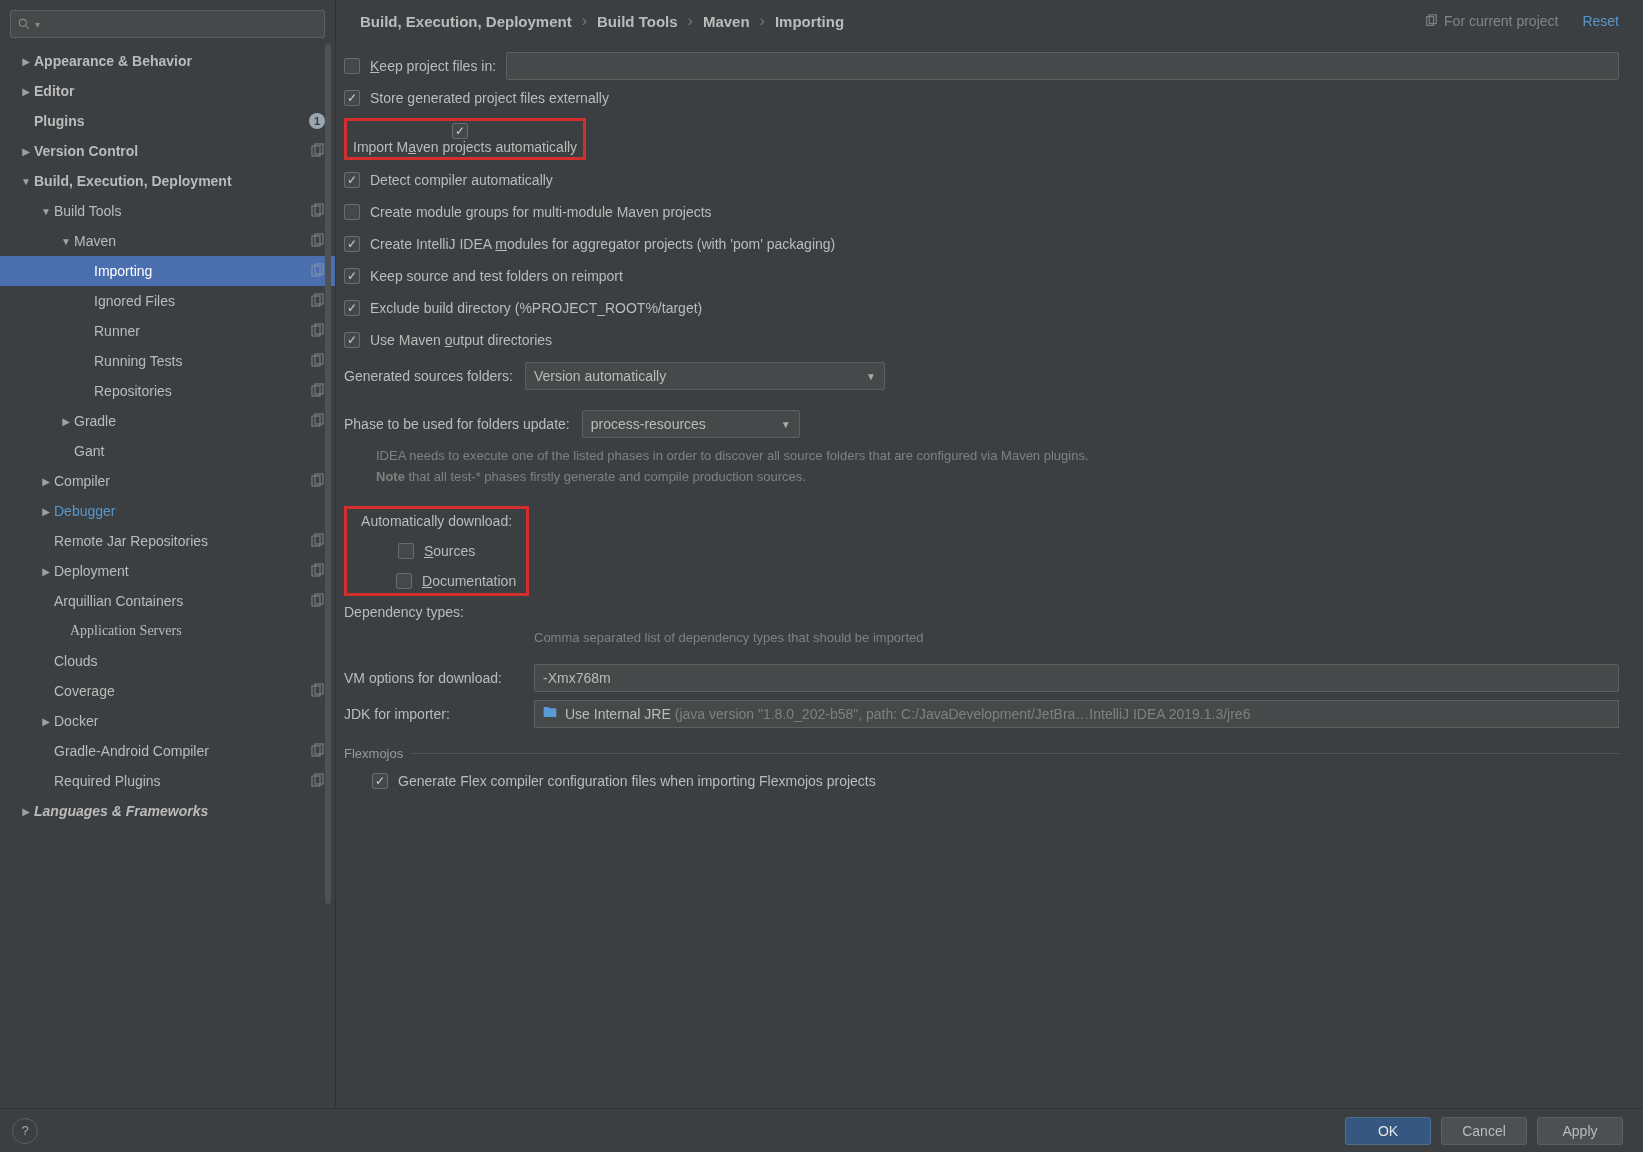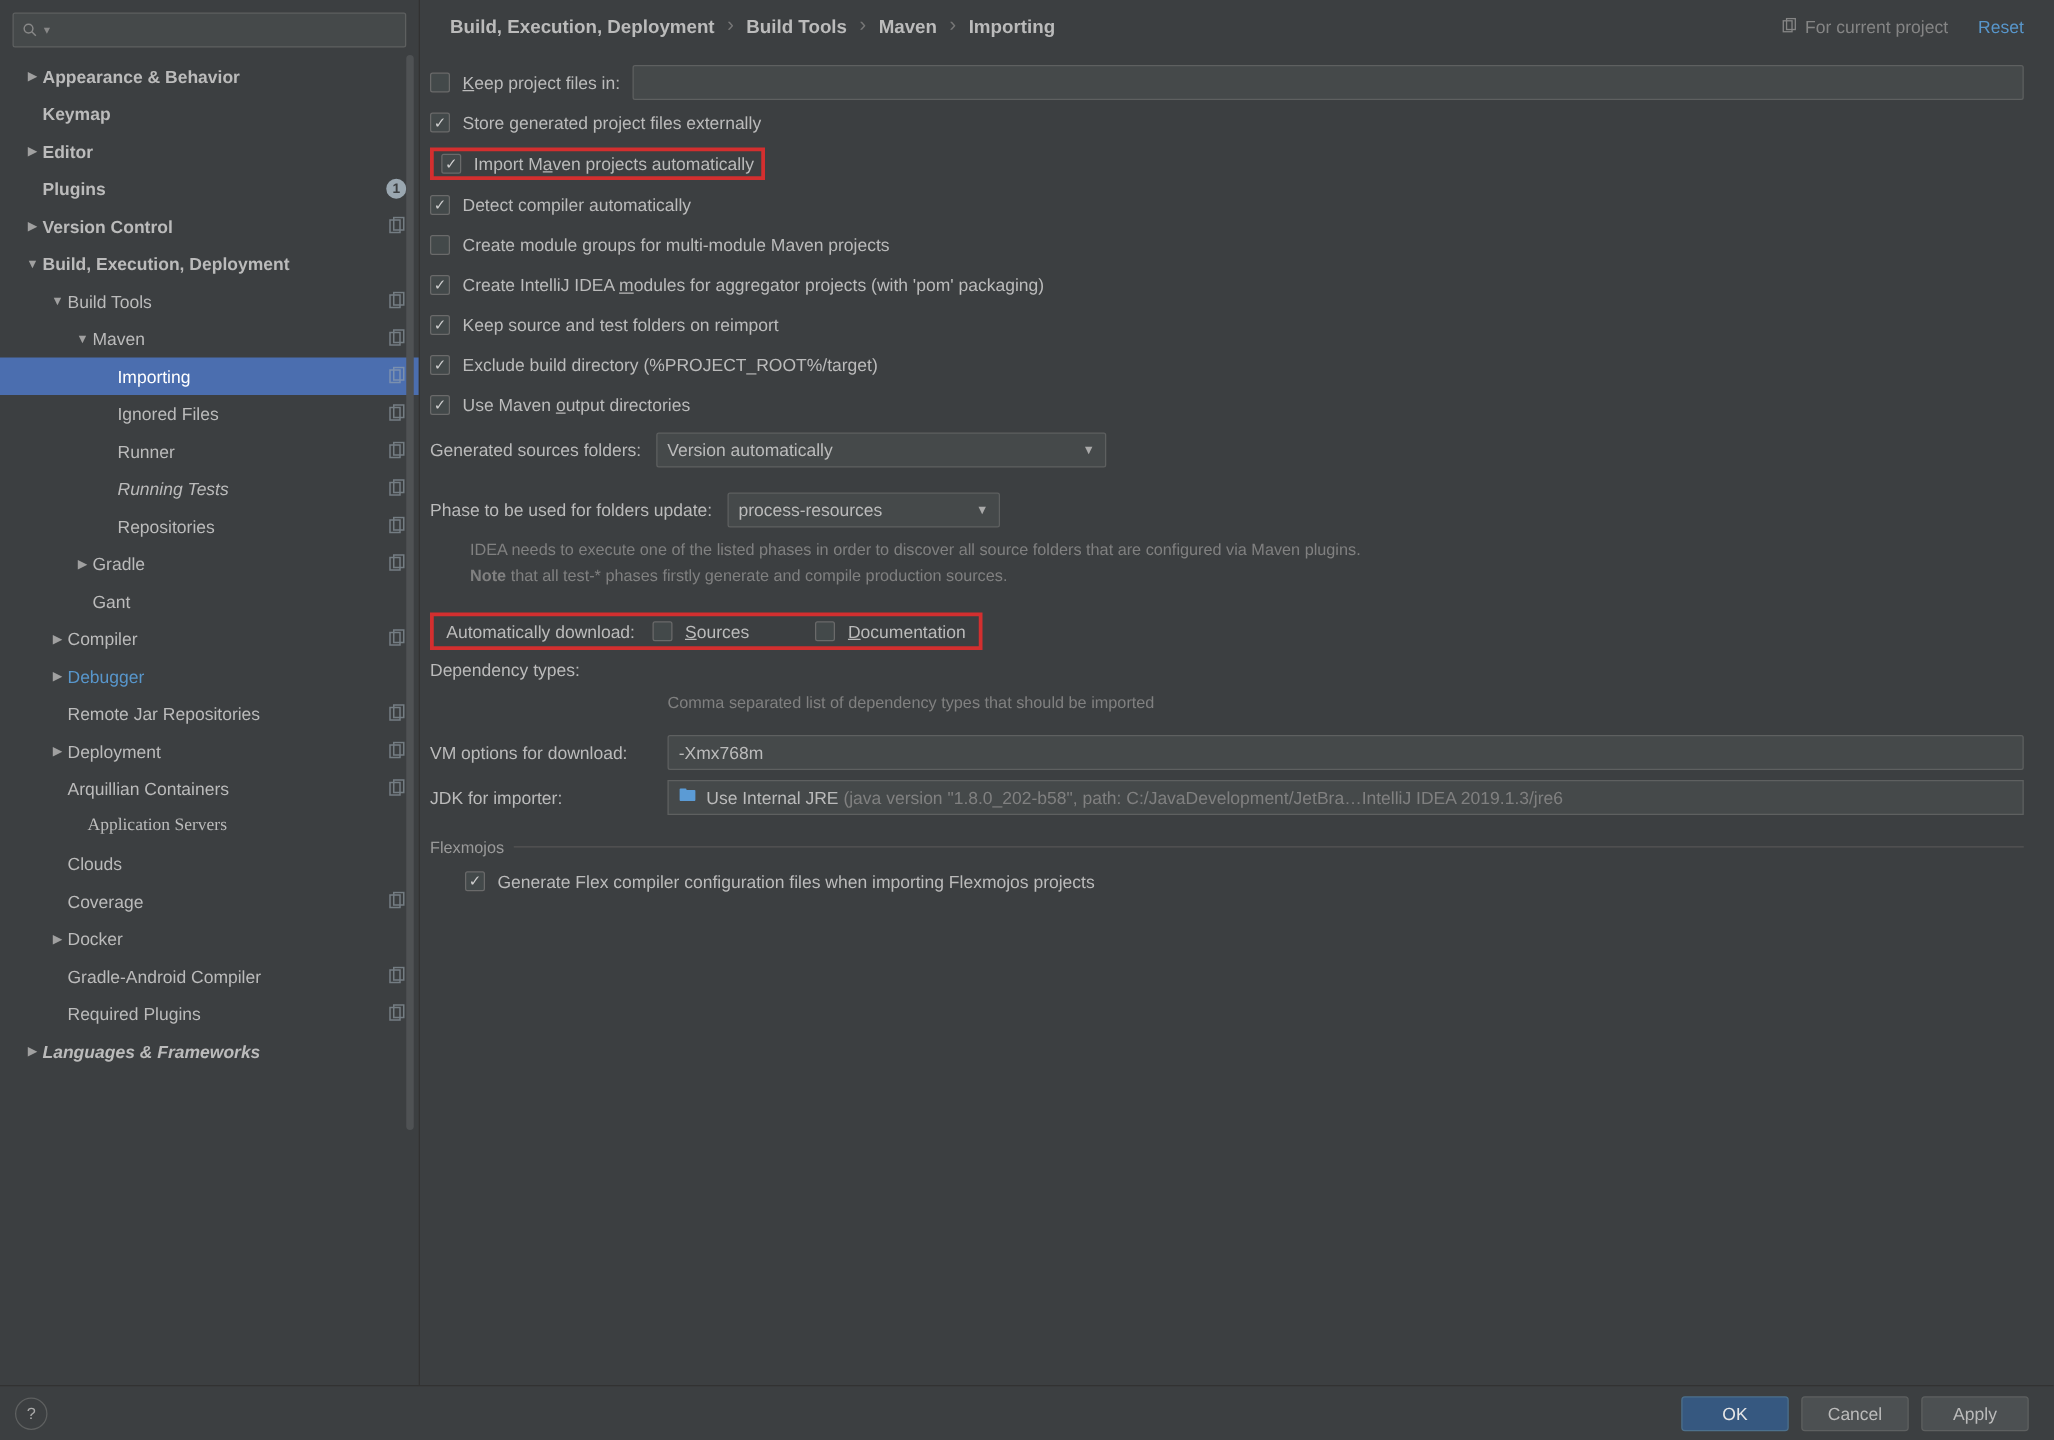--- a/index.html
+++ b/index.html
@@ -75,21 +75,21 @@
 .check.checked { background:#43494a; }
 .check.checked::after{ content:"✓"; color:#cfcfcf; font-size:12px; line-height:1;}
 .row-label { color:#bbb; font-size:14px; }
 .row-label .ul { text-decoration: underline; }
 .field-input, .select {
   background:#45494a; border:1px solid #5e6060; color:#bbb;
   height:28px; padding:0 8px; font-size:14px; border-radius:2px;
 }
 .select { display:flex; align-items:center; justify-content:space-between; gap:12px; cursor:pointer;}
 .select .sel-arrow{ color:#aaa; font-size:10px;}
-.hbox{ border:3px solid #d32f2f; padding:2px 6px;}
+.hbox{ border:3px solid #d32f2f; padding:2px 6px;flex-direction:column;}
 .form-row{ display:flex; align-items:center; margin:8px 0; gap:12px;}
 .form-label{ width:178px; color:#bbb; font-size:14px; flex-shrink:0;}
 .help-text{ margin-left:32px; color:#808080; font-size:13px; line-height:1.6; max-width:880px;}
 .help-text .nb{ font-weight:bold;}
 .section-title{ color:#9a9a9a; font-size:13px; display:flex; align-items:center; gap:8px; margin:18px 0 6px 0;}
 .section-title .hr{ flex:1; height:1px; background:#555;}
 .wide-input{ flex:1; }
 .jdk-row{ display:flex; align-items:center; gap:8px; flex:1; background:#45494a; border:1px solid #5e6060; height:28px; padding:0 8px; color:#bbb; font-size:14px;}
 .jdk-row .folder-ico{ color:#5b9bd5;}
 .jdk-row .muted{ color:#808080;}
@@ -124,24 +124,20 @@
           </svg>
         <span style="font-size:10px;color:#888;">▾</span>
       </div>
     </div>
     <div class="tree" id="tree">
       <div class="tree-item" style="padding-left: 18px;">
           <span class="arrow">▶</span>
           <span class="label" style="font-weight: bold;">Appearance &amp; Behavior</span>
         </div>
         <div class="tree-item" style="padding-left: 18px;">
-          <span class="arrow blank">▶</span>
-          <span class="label" style="font-weight: bold;">Keymap</span>
-        </div>
-        <div class="tree-item" style="padding-left: 18px;">
           <span class="arrow">▶</span>
           <span class="label" style="font-weight: bold;">Editor</span>
         </div>
         <div class="tree-item" style="padding-left: 18px;">
           <span class="arrow blank">▶</span>
           <span class="label" style="font-weight: bold;">Plugins</span>
           <span class="badge">1</span>
         </div>
         <div class="tree-item" style="padding-left: 18px;">
           <span class="arrow">▶</span>
@@ -190,21 +186,21 @@
         <div class="tree-item" style="padding-left: 78px;">
           <span class="arrow blank">▶</span>
           <span class="label" style="font-weight: normal;">Runner</span>
           <span class="trailing"><svg viewBox="0 0 16 16" fill="none" stroke="#9aa7b0" stroke-width="1.2">
               <rect x="3" y="3" width="8" height="10"></rect>
               <rect x="6" y="1" width="8" height="10"></rect>
             </svg></span>
         </div>
         <div class="tree-item" style="padding-left: 78px;">
           <span class="arrow blank">▶</span>
-          <span class="label" style="font-weight: normal; font-style: italic;">Running Tests</span>
+          <span class="label" style="font-weight: normal;">Running Tests</span>
           <span class="trailing"><svg viewBox="0 0 16 16" fill="none" stroke="#9aa7b0" stroke-width="1.2">
               <rect x="3" y="3" width="8" height="10"></rect>
               <rect x="6" y="1" width="8" height="10"></rect>
             </svg></span>
         </div>
         <div class="tree-item" style="padding-left: 78px;">
           <span class="arrow blank">▶</span>
           <span class="label" style="font-weight: normal;">Repositories</span>
           <span class="trailing"><svg viewBox="0 0 16 16" fill="none" stroke="#9aa7b0" stroke-width="1.2">
               <rect x="3" y="3" width="8" height="10"></rect>

